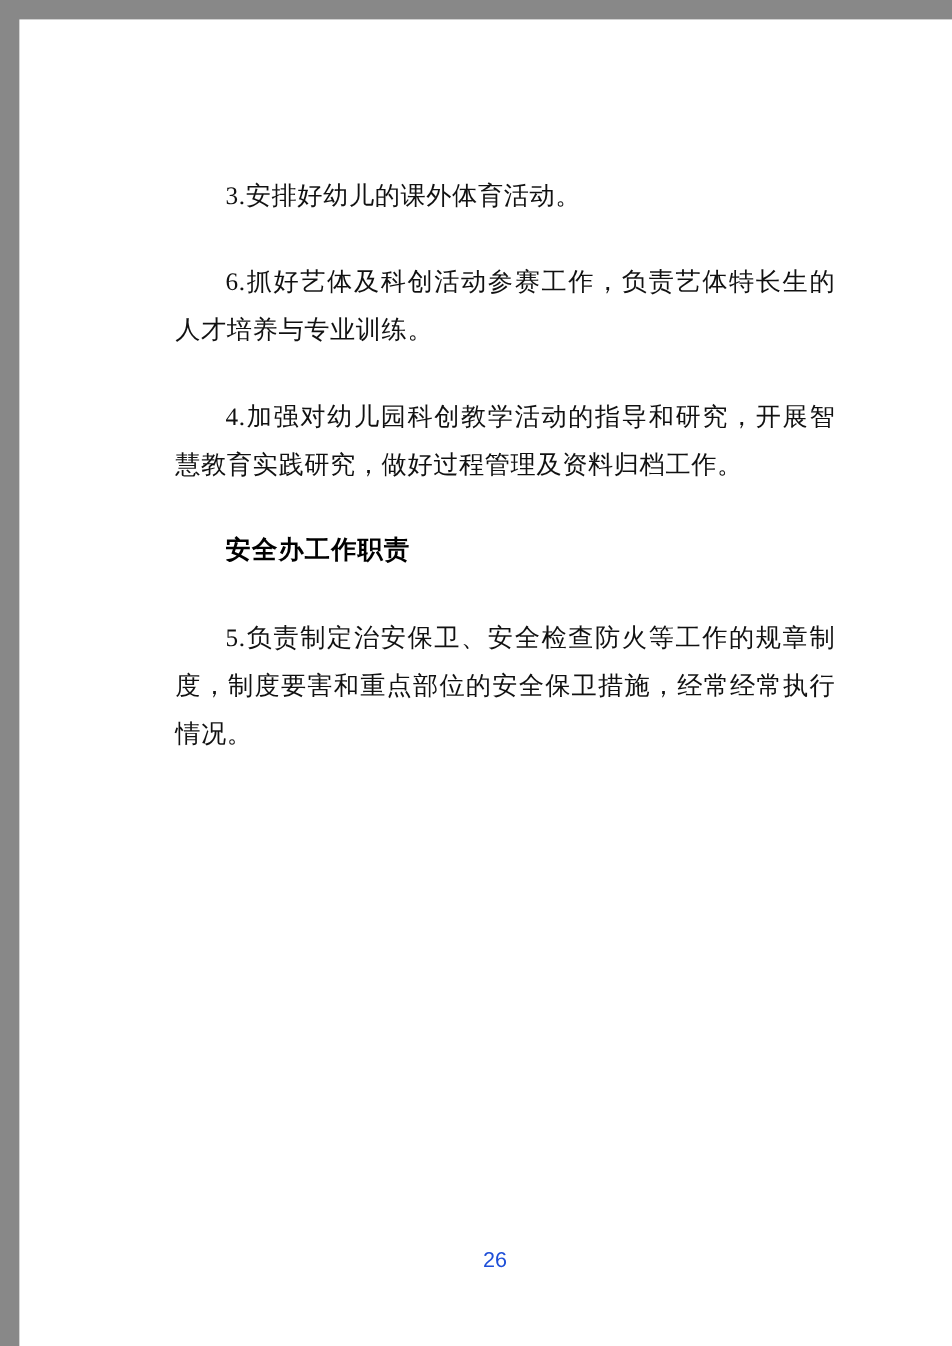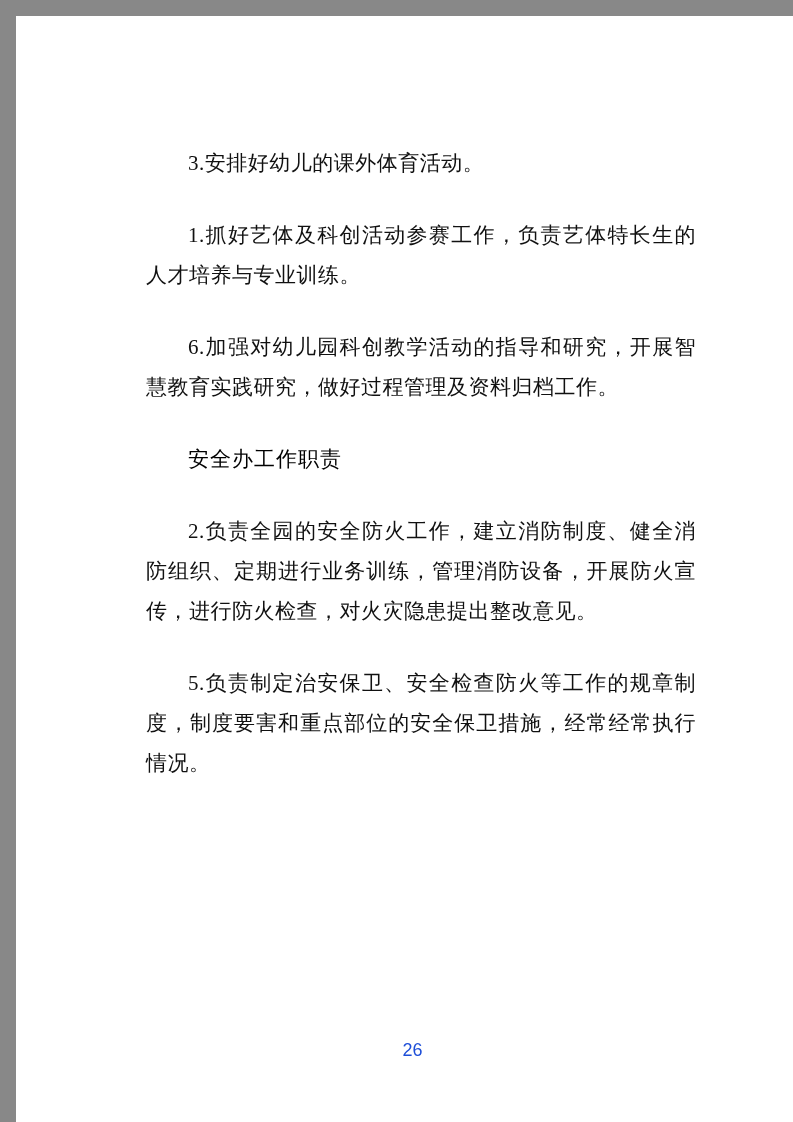--- a/index.html
+++ b/index.html
@@ -27,21 +27,21 @@
     font-size: 21px;
     line-height: 40px;
     text-align: justify;
     text-justify: inter-character;
     text-indent: 2em;
     letter-spacing: 0.5px;
     color: #111111;
   }
   .heading {
     font-family: "Liberation Sans", "DejaVu Sans", sans-serif;
-    font-weight: 400;
+    font-weight: 700;
     font-size: 21px;
     line-height: 40px;
     text-indent: 2em;
     letter-spacing: 1px;
     color: #000000;
   }
   .page-number {
     position: absolute;
     left: 0;
     top: 1008px;
@@ -51,20 +51,19 @@
     font-size: 18px;
     color: #1d4ed8;
   }
 </style>
 </head>
 <body>
 
 <div class="page">
   <div class="content">
     <p class="par">3.安排好幼儿的课外体育活动。</p>
-    <p class="par">1.抓好艺体及科创活动参赛工作，负责艺体特长生的人才培养与专业训练。</p>
-    <p class="par">6.加强对幼儿园科创教学活动的指导和研究，开展智慧教育实践研究，做好过程管理及资料归档工作。</p>
+    <p class="par">6.抓好艺体及科创活动参赛工作，负责艺体特长生的人才培养与专业训练。</p>
+    <p class="par">4.加强对幼儿园科创教学活动的指导和研究，开展智慧教育实践研究，做好过程管理及资料归档工作。</p>
     <h2 class="heading">安全办工作职责</h2>
-    <p class="par">2.负责全园的安全防火工作，建立消防制度、健全消防组织、定期进行业务训练，管理消防设备，开展防火宣传，进行防火检查，对火灾隐患提出整改意见。</p>
     <p class="par">5.负责制定治安保卫、安全检查防火等工作的规章制度，制度要害和重点部位的安全保卫措施，经常经常执行情况。</p>
   </div>
   <div class="page-number">26</div>
 </div>
 
 </body></html>

